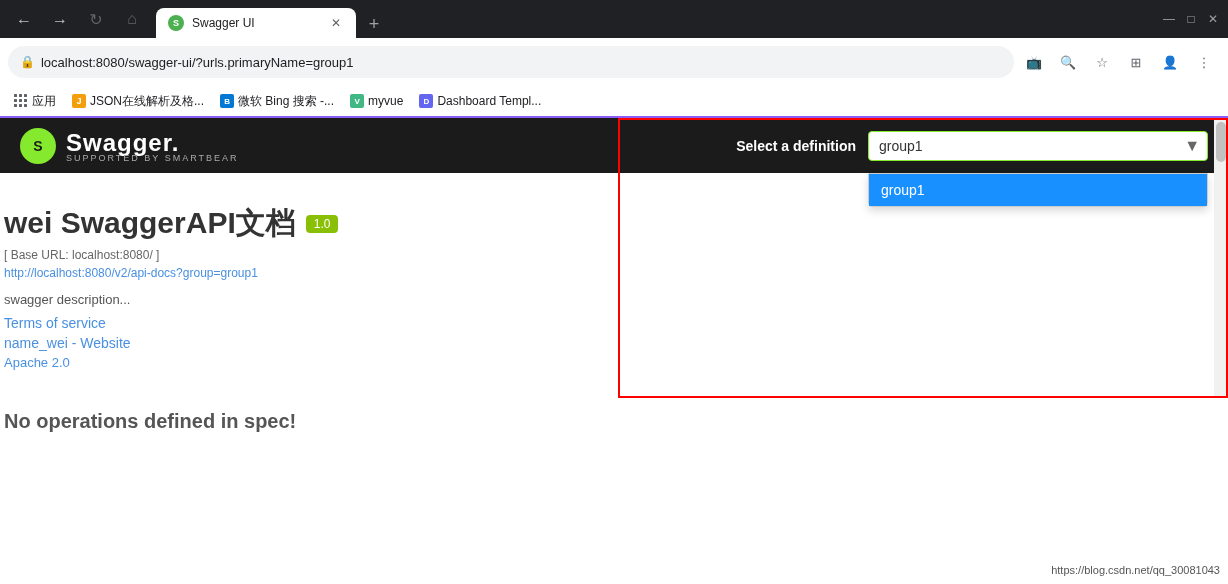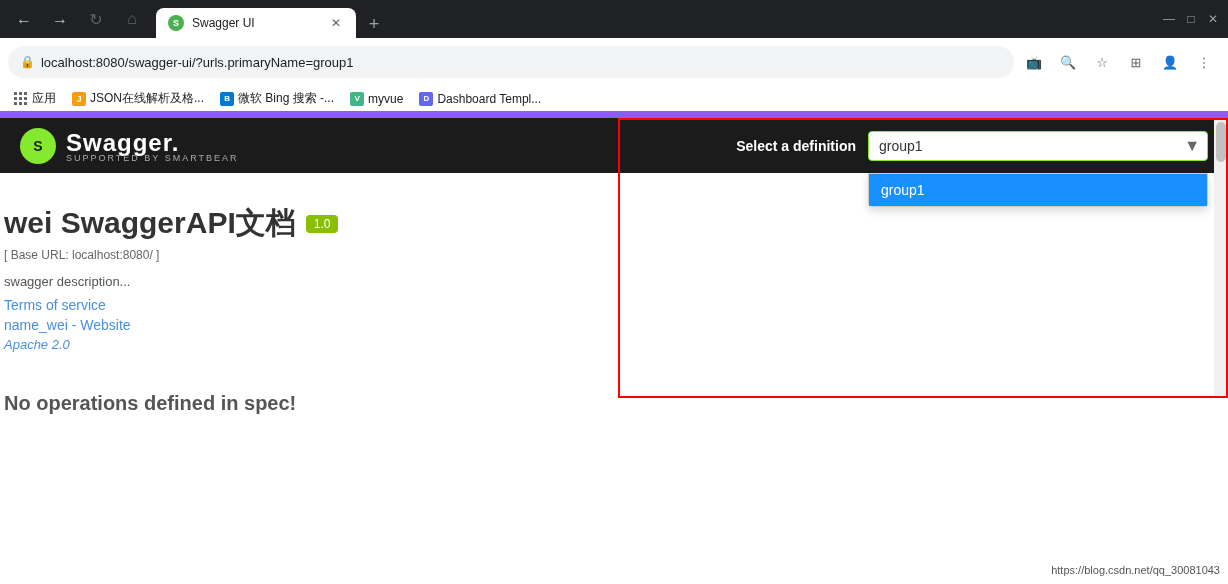--- a/index.html
+++ b/index.html
@@ -153,21 +153,21 @@
       display: flex;
       align-items: center;
       gap: 2px;
     }
 
     .bookmarks-bar {
       display: flex;
       align-items: center;
       padding: 4px 8px;
       background: #fff;
-      border-bottom: 7px solid #8b5cf6;
+      border-bottom: 2px solid #8b5cf6;
       height: 32px;
       gap: 4px;
       font-size: 12px;
     }
 
     .apps-btn {
       display: flex;
       align-items: center;
       gap: 4px;
       padding: 2px 6px;
@@ -417,21 +417,20 @@
       display: block;
       margin: 4px 0;
     }
 
     .license-link {
       color: #4990e2;
       text-decoration: none;
       font-size: 13px;
       display: block;
       margin: 4px 0;
-      font-style: italic;
     }
 
     .no-operations {
       font-size: 20px;
       font-weight: bold;
       color: #555;
       margin-top: 40px;
     }
 
     .bottom-url {
@@ -554,20 +553,21 @@
   <div class="scrollbar">
     <div class="scrollbar-thumb"></div>
   </div>
 
   <div class="main-content">
     <div class="api-title">
       <span>wei SwaggerAPI文档</span>
       <span class="version-badge">1.0</span>
     </div>
     <div class="base-url">[ Base URL: localhost:8080/ ]</div>
+    <a class="api-link" href="#">http://localhost:8080/v2/api-docs?group=group1</a>
 
     <div class="api-description">swagger description...</div>
 
     <a class="info-link" href="#">Terms of service</a>
     <a class="info-link" href="#">name_wei - Website</a>
     <a class="license-link" href="#">Apache 2.0</a>
 
     <div class="no-operations">No operations defined in spec!</div>
   </div>
 

